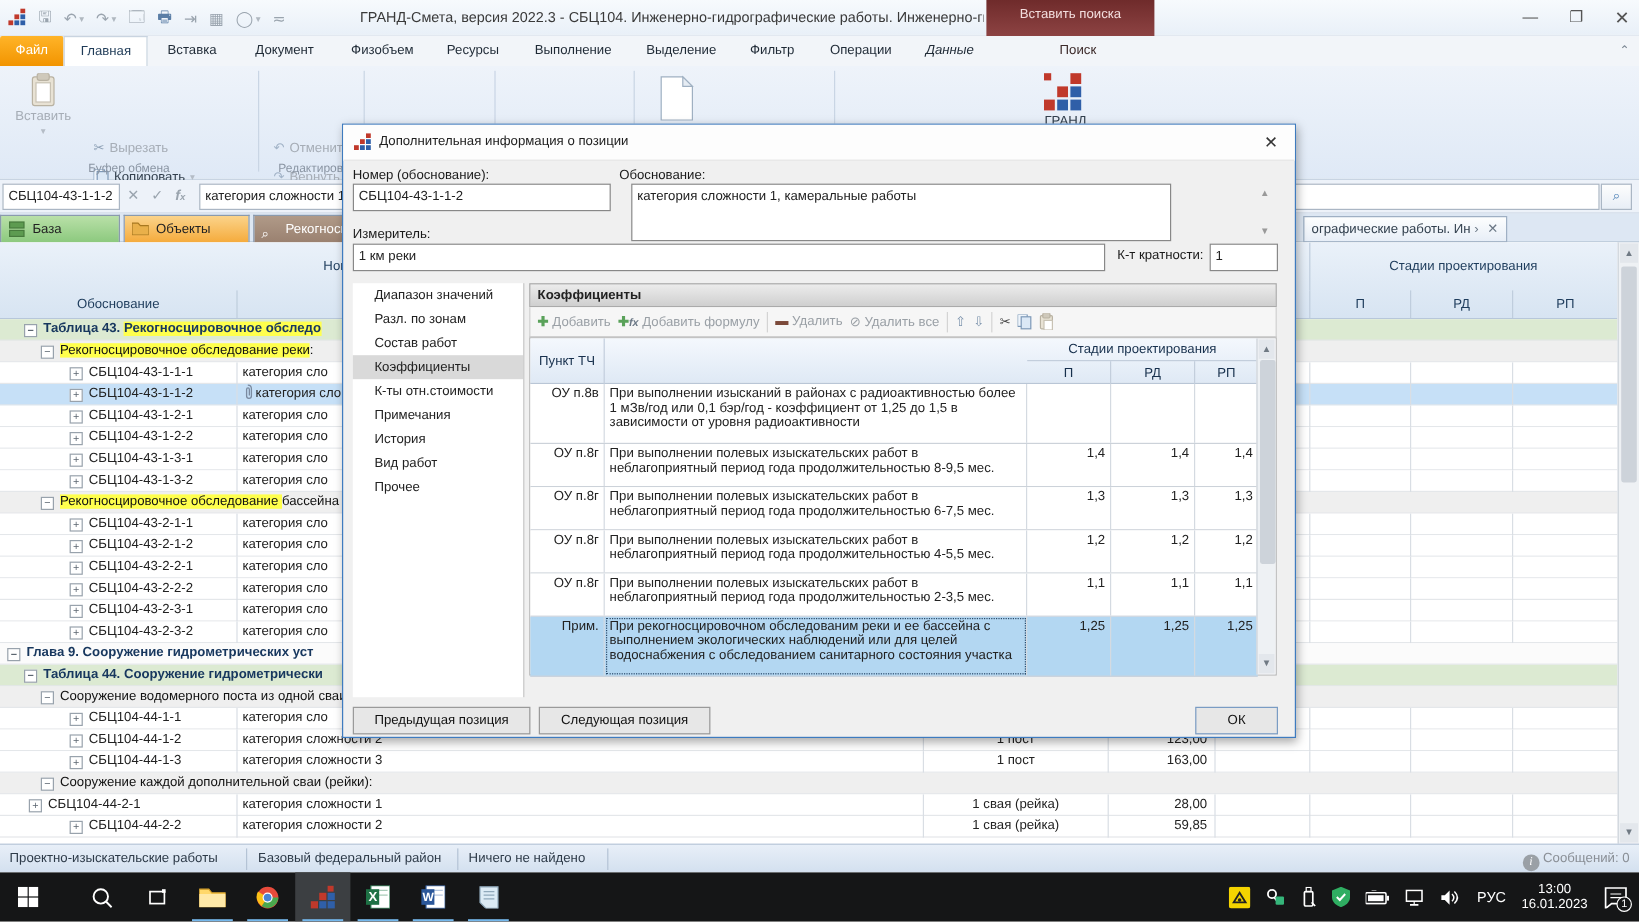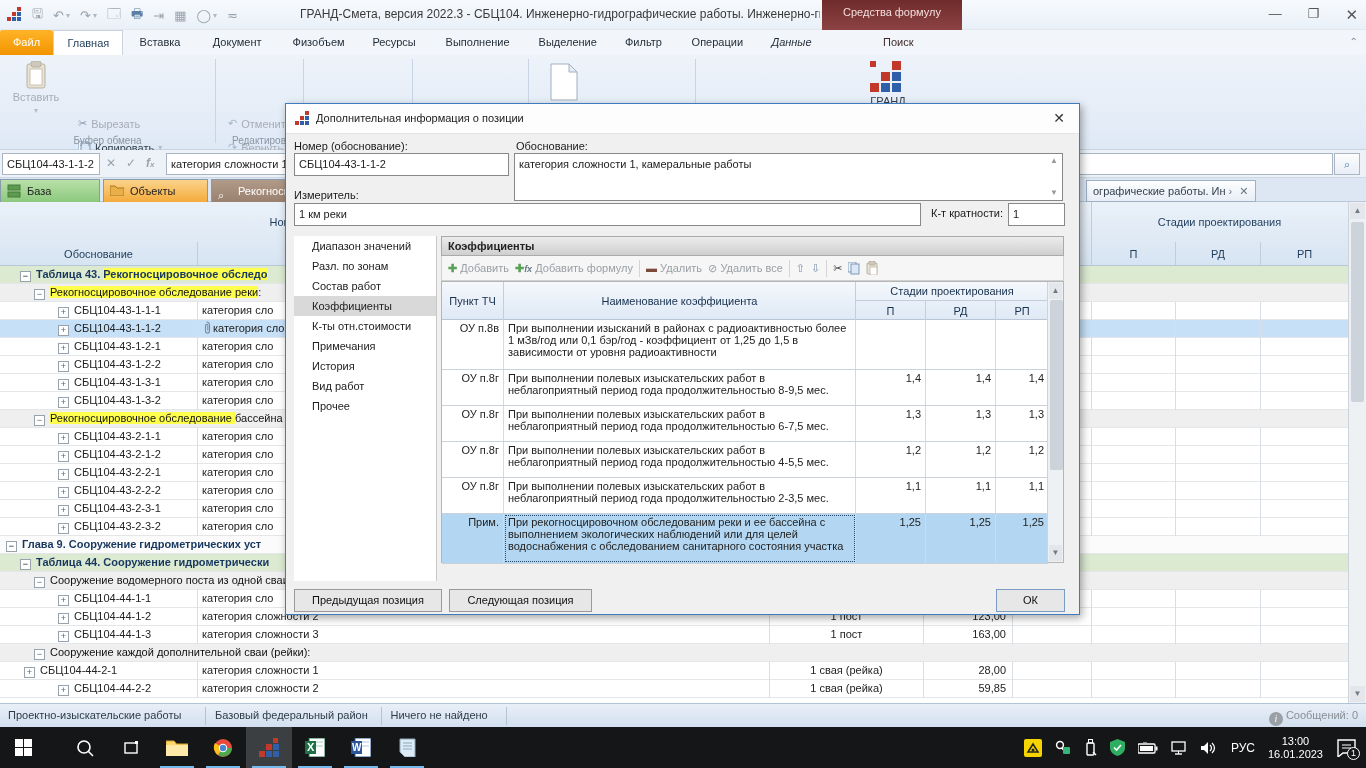--- a/index.html
+++ b/index.html
@@ -113,21 +113,21 @@
       <span class="ic">↷<span class="caret">▾</span></span>
       <span class="ic">🗔</span>
       <span class="ic" style="color:#5b7ea6">🖶</span>
       <span class="ic">⇥</span>
       <span class="ic">▦</span>
       <span class="ic">◯<span class="caret">▾</span></span>
       <span class="ic">≂</span>
     </div>
     <div class="apptitle">ГРАНД-Смета, версия 2022.3 - СБЦ104. Инженерно-гидрографические работы. Инженерно-ги...</div>
     <div class="ctxgrp">
-      <span class="lbl">Средства формулу</span>
+      <span class="lbl">Вставить поиска</span>
     </div>
     <div class="winbtns">
       <span>—</span>
       <span>❐</span>
       <span style="font-size:15px">✕</span>
     </div>
   </div>
 
   <div class="tabrow" id="tabrow">
       <div class="rtab file" style="left: 0px;">Файл</div>
@@ -558,21 +558,21 @@
             <rect x="11" y="5" width="4" height="4" fill="#2f5fa8"></rect>
             <rect x="11" y="0" width="4" height="4" fill="#c0392b"></rect>
           </svg>
         </span>
       <span class="abs" style="left:30px;top:8px">Дополнительная информация о позиции</span>
       <span class="abs" style="right:14px;top:6px;font-size:14px;color:#333">✕</span>
     </div>
     <div class="dlbl" style="left:8px;top:36px">Номер (обоснование):</div>
     <div class="dinput" style="left:8px;top:49px;width:215px;height:23px">СБЦ104-43-1-1-2</div>
     <div class="dlbl" style="left:230px;top:36px">Обоснование:</div>
-    <div class="dinput" style="left:228px;top:49px;width:549px;height:48px;white-space:normal">категория сложности 1, камеральные работы</div>
+    <div class="dinput" style="left:240px;top:49px;width:450px;height:48px;white-space:normal">категория сложности 1, камеральные работы</div>
     <span class="abs" style="left:764px;top:52px;font-size:8px;color:#999">▲</span>
     <span class="abs" style="left:764px;top:84px;font-size:8px;color:#999">▼</span>
     <div class="dlbl" style="left:8px;top:85px">Измеритель:</div>
     <div class="dinput" style="left:8px;top:99px;width:627px;height:23px">1 км реки</div>
     <div class="dlbl" style="left:645px;top:103px">К-т кратности:</div>
     <div class="dinput" style="left:722px;top:99px;width:57px;height:23px">1</div>
 
     <div class="dnav" id="dnav">
         <div class="dnav-item">Диапазон значений</div>
         <div class="dnav-item">Разл. по зонам</div>
@@ -609,21 +609,20 @@
             <rect x="1" y="2" width="10" height="11" rx="1" fill="#e8e2d4" stroke="#b9b2a2"></rect>
             <rect x="3" y="0" width="6" height="4" rx="1" fill="#cfc9bb" stroke="#b9b2a2"></rect>
             <rect x="4" y="6" width="7" height="8" fill="#fff" stroke="#c8c2b4"></rect>
           </svg>
         </span>
     </div>
 
     <div class="ctable">
       <div class="chead">
         <div class="ccell" style="left:0;top:0;width:62px;height:38px">Пункт ТЧ</div>
-        <div class="ccell" style="left:62px;top:0;width:352px;height:38px">Наименование коэффициента</div>
         <div class="ccell" style="left:414px;top:0;width:192px;height:19px;border-right:none;border-bottom:1px solid #c3cedc">Стадии проектирования</div>
         <div class="ccell" style="left:414px;top:19px;width:70px;height:19px">П</div>
         <div class="ccell" style="left:484px;top:19px;width:70px;height:19px">РД</div>
         <div class="ccell" style="left:554px;top:19px;width:52px;height:19px;border-right:none">РП</div>
       </div>
       <div class="abs" style="left:0;top:38px" id="crows">
           <div class="crow" style="height: 50px;">
             <div class="ccol num" style="left:0;width:62px">ОУ п.8в</div>
             <div class="ccol" style="left:62px;width:352px;">При выполнении изысканий в районах с радиоактивностью более 1 мЗв/год или 0,1 бэр/год - коэффициент от 1,25 до 1,5 в зависимости от уровня радиоактивности</div>
             <div class="ccol num" style="left:414px;width:70px"></div>

